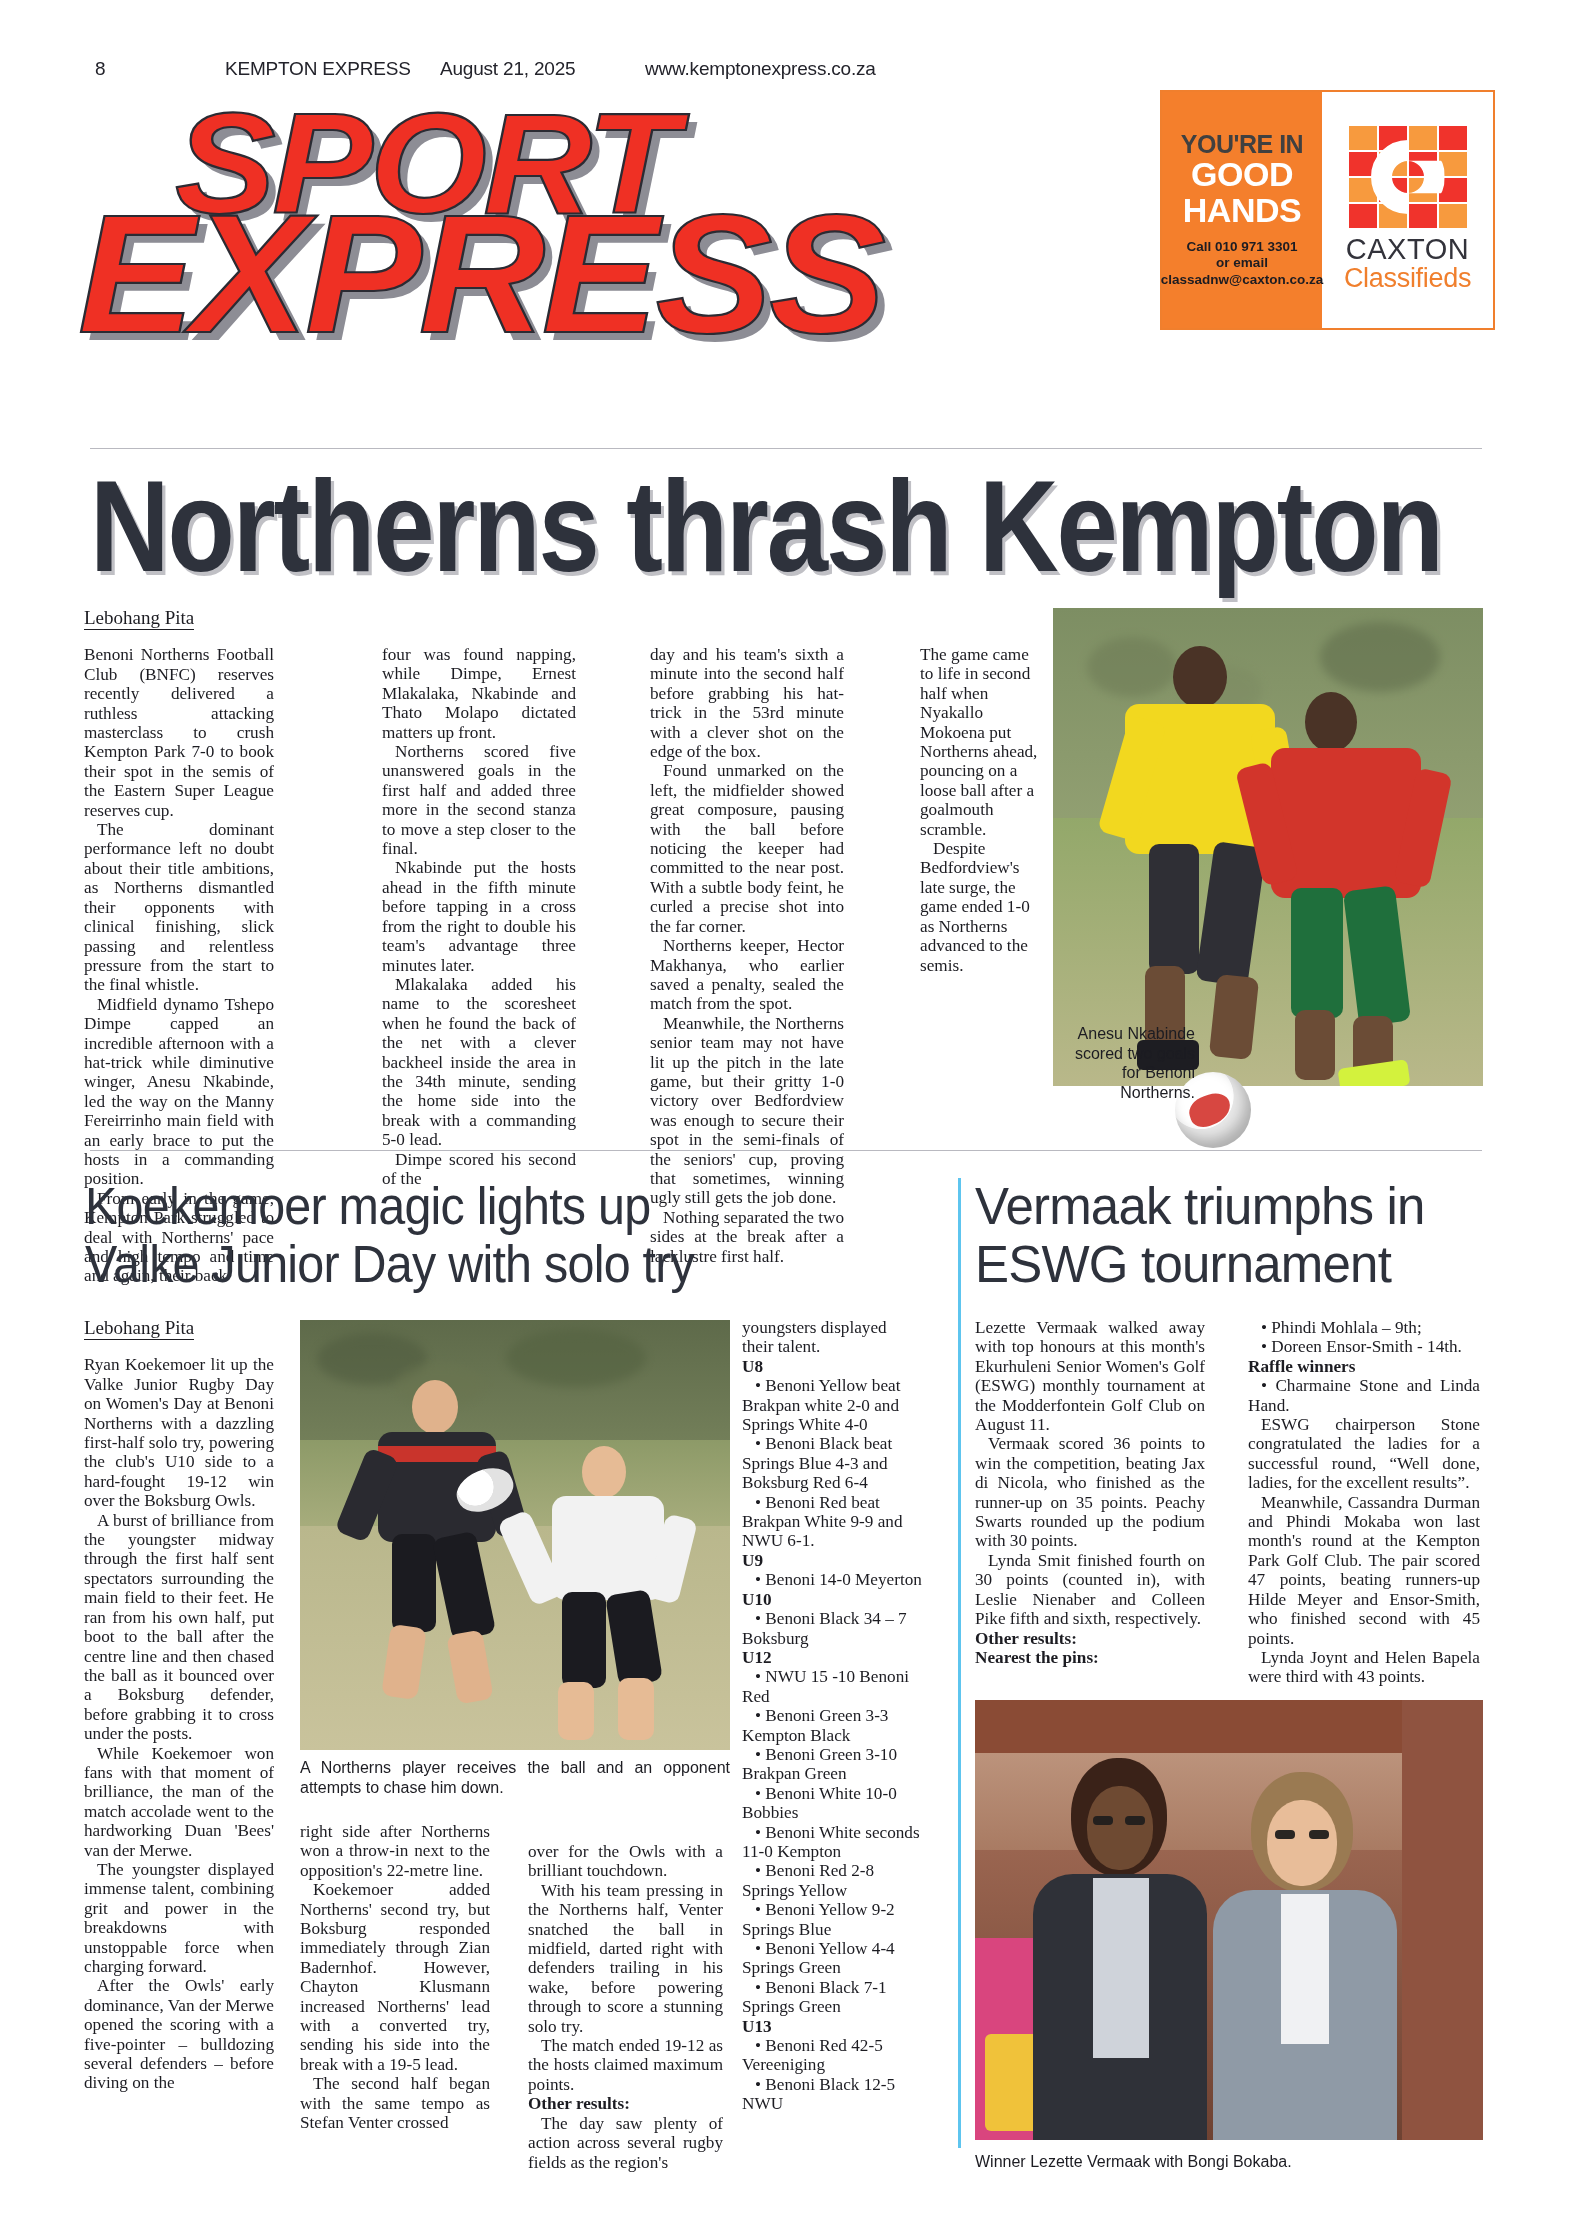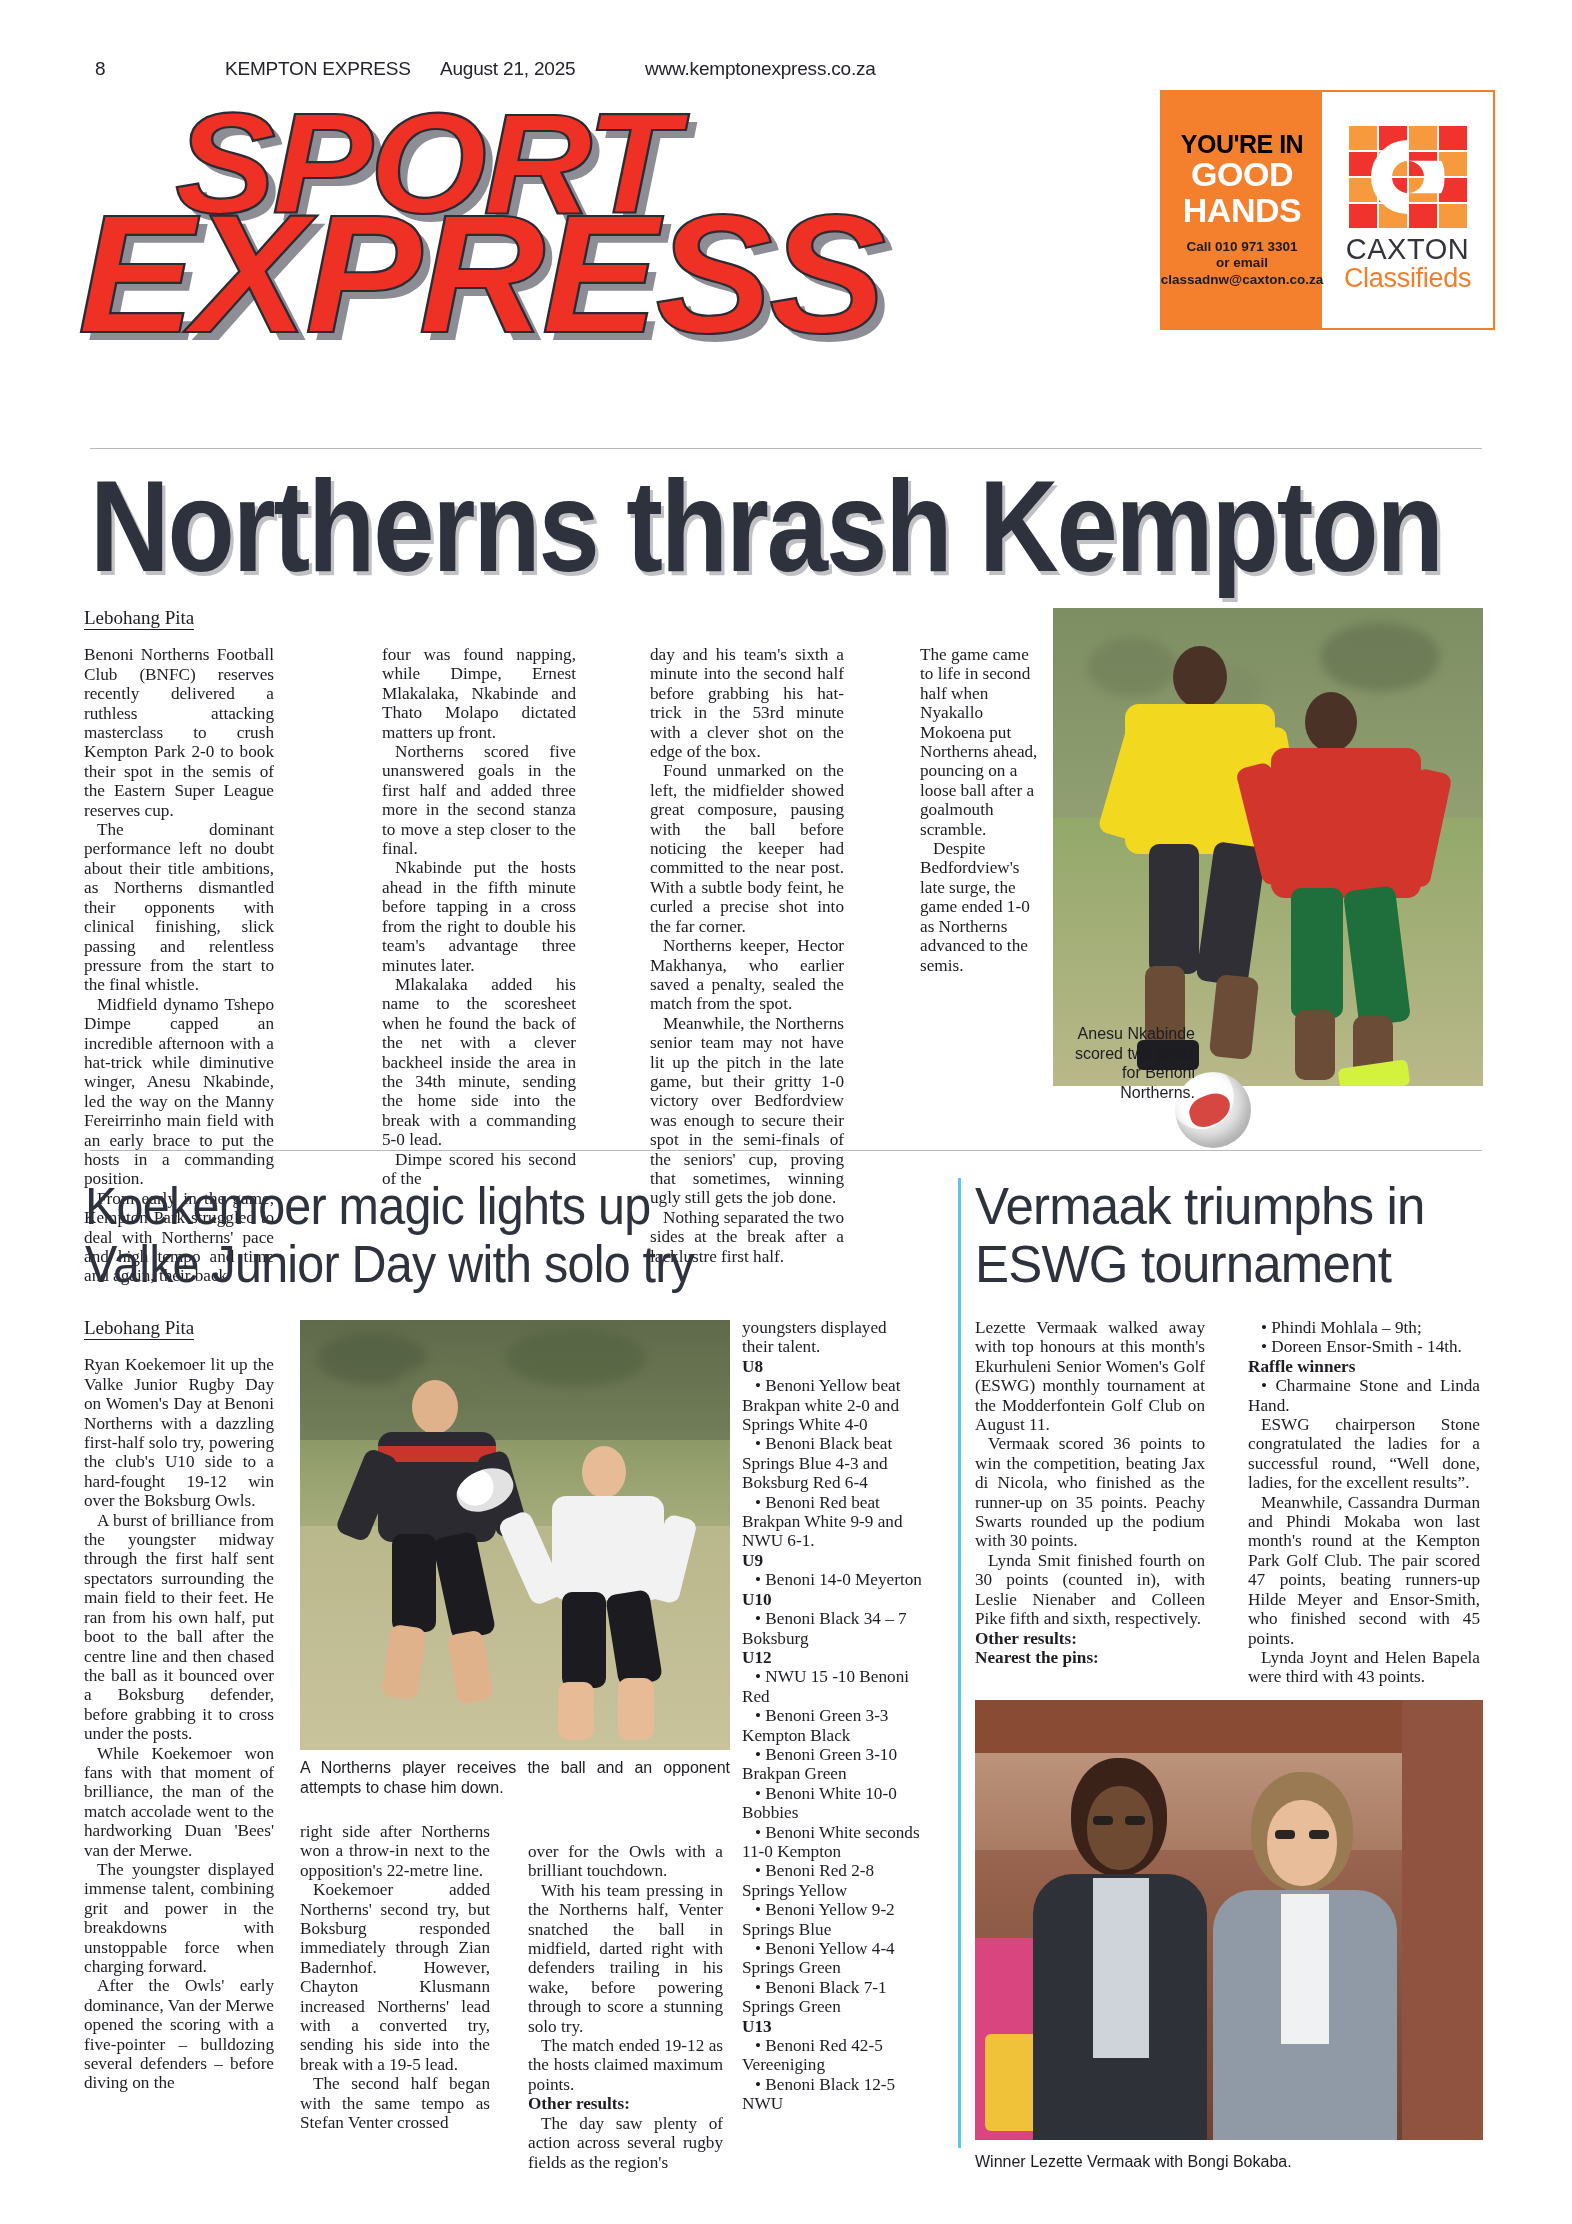--- a/index.html
+++ b/index.html
@@ -57,21 +57,21 @@
     border: 2px solid #f07f2d;
     display: flex; background: #fff;
   }
   .ad-left {
     width: 160px; background: #f47f2c;
     display: flex; flex-direction: column; justify-content: center;
     align-items: center; padding: 4px 2px;
   }
   .ad-left .l1 {
     font-family: "Liberation Sans", sans-serif; font-weight: 700;
-    color: #000000; font-size: 25px; letter-spacing: -0.5px; line-height: 1.05;
+    color: #404040; font-size: 25px; letter-spacing: -0.5px; line-height: 1.05;
   }
   .ad-left .l2, .ad-left .l3 {
     font-family: "Liberation Sans", sans-serif; font-weight: 700;
     color: #fff; font-size: 34px; letter-spacing: -0.5px; line-height: 1.05;
   }
   .ad-left .call {
     font-family: "Liberation Sans", sans-serif; font-weight: 700;
     color: #1c1c22; font-size: 13.5px; line-height: 1.25; text-align: center;
     margin-top: 10px;
   }
@@ -220,21 +220,21 @@
     </div>
   </div>
 
   <div class="rule" style="left:90px; top:448px; width:1392px;"></div>
   <div class="rule" style="left:90px; top:1150px; width:1392px;"></div>
 
   <h1 class="main-head">Northerns thrash Kempton</h1>
 
   <div class="col" style="left:84px; top:608px; width:190px;">
     <div class="byline">Lebohang Pita</div>
-    <p class="noind">Benoni Northerns Football Club (BNFC) reserves recently delivered a ruthless attacking masterclass to crush Kempton Park 2-0 to book their spot in the semis of the Eastern Super League reserves cup.</p>
+    <p class="noind">Benoni Northerns Football Club (BNFC) reserves recently delivered a ruthless attacking masterclass to crush Kempton Park 7-0 to book their spot in the semis of the Eastern Super League reserves cup.</p>
     <p>The dominant performance left no doubt about their title ambitions, as Northerns dismantled their opponents with clinical finishing, slick passing and relentless pressure from the start to the final whistle.</p>
     <p>Midfield dynamo Tshepo Dimpe capped an incredible afternoon with a hat-trick while diminutive winger, Anesu Nkabinde, led the way on the Manny Fereirrinho main field with an early brace to put the hosts in a commanding position.</p>
     <p>From early in the game, Kempton Park struggled to deal with Northerns' pace and high tempo and time and again, their back</p>
   </div>
 
   <div class="col" style="left:382px; top:645px; width:194px;">
     <p class="noind">four was found napping, while Dimpe, Ernest Mlakalaka, Nkabinde and Thato Molapo dictated matters up front.</p>
     <p>Northerns scored five unanswered goals in the first half and added three more in the second stanza to move a step closer to the final.</p>
     <p>Nkabinde put the hosts ahead in the fifth minute before tapping in a cross from the right to double his team's advantage three minutes later.</p>
     <p>Mlakalaka added his name to the scoresheet when he found the back of the net with a clever backheel inside the area in the 34th minute, sending the home side into the break with a commanding 5-0 lead.</p>

